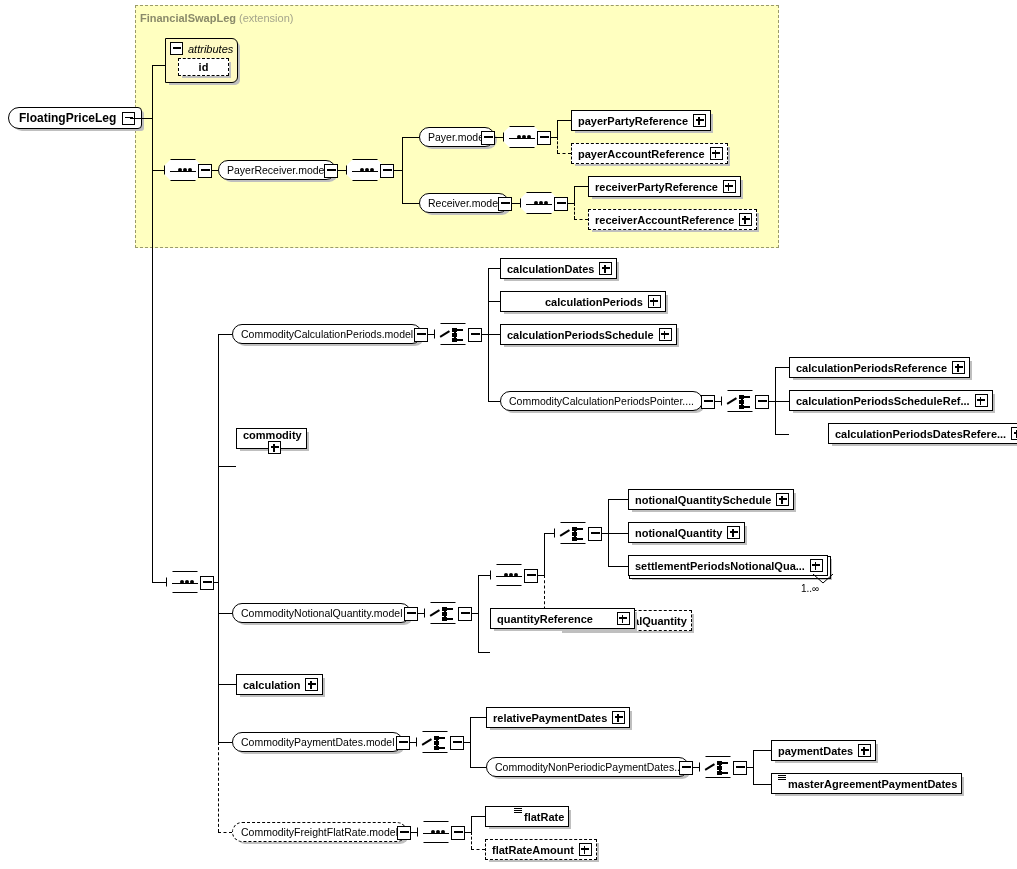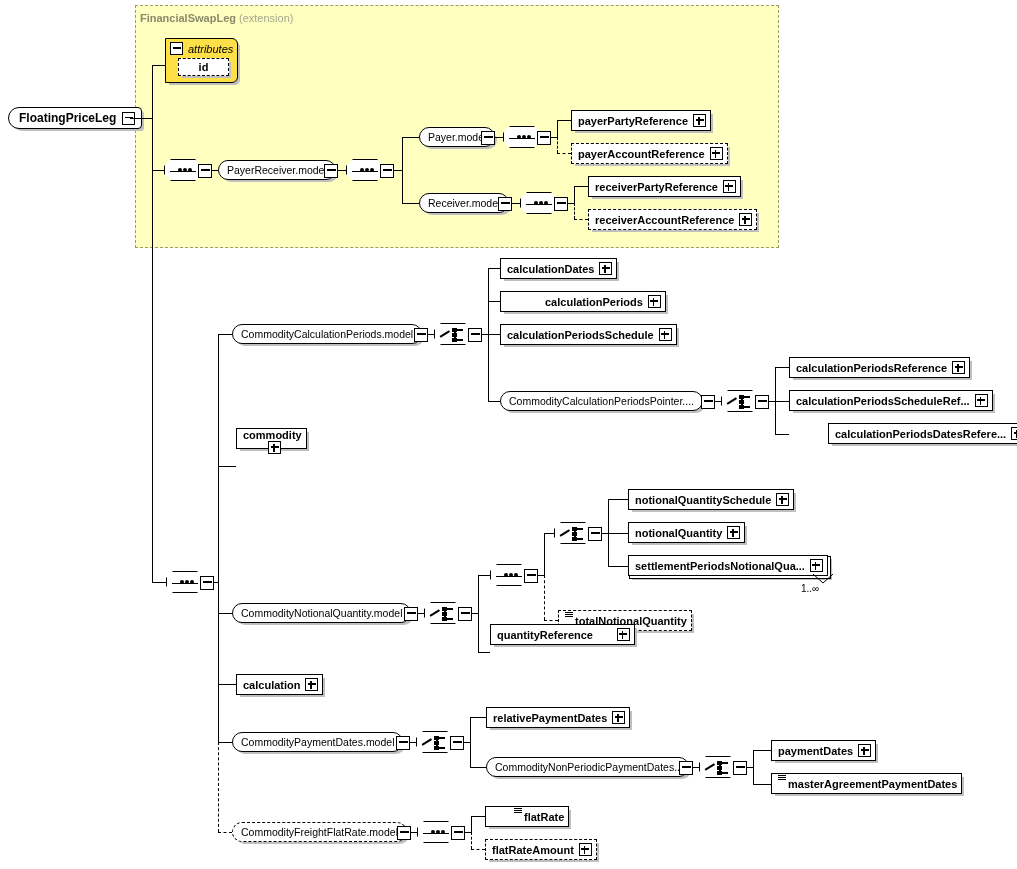--- a/index.html
+++ b/index.html
@@ -75,21 +75,21 @@
     border-radius:11px 4px 4px 11px;
     padding:0 6px 0 10px;
     font-size:12px;
     font-weight:bold;
     box-shadow:3px 3px 0 -1px #bfbfbf;
   }
 
   
   .attrbox{
     position:absolute;
-    background:#fde047;
+    background:#fef9c3;
     border:1px solid #000;
     border-radius:0 6px 6px 0;
     box-shadow:3px 3px 0 -1px #bfbfbf;
     box-sizing:border-box;
   }
   .attr-head{
     display:flex;align-items:center;gap:5px;
     padding:3px 8px 1px 4px;
     font-size:11px;font-style:italic;color:#000;
   }
@@ -469,21 +469,21 @@
   <svg class="occ-brace" style="left:812px;top:574px;" width="22" height="10" viewBox="0 0 22 10">
     <path d="M1 0 L11 9 L21 0" fill="none" stroke="#000" stroke-width="1"></path>
   </svg>
   <div class="occ" style="left:801px;top:583px;">1..∞</div>
 
   <div class="node ebox opt" style="left:558px;top:610px;">
     <span class="stype"></span>
     <span>totalNotionalQuantity</span>
   </div>
 
-  <div class="node ebox" style="left:490px;top:624px;gap:19px;">
+  <div class="node ebox" style="left:490px;top:608px;gap:19px;">
     <span>quantityReference</span>
     <span class="pm plus"></span>
   </div>
 
   <div class="node ebox" style="left:236px;top:674px;">
     <span>calculation</span>
     <span class="pm plus"></span>
   </div>
 
   <div class="node mbox" style="left:232px;top:732px;">

